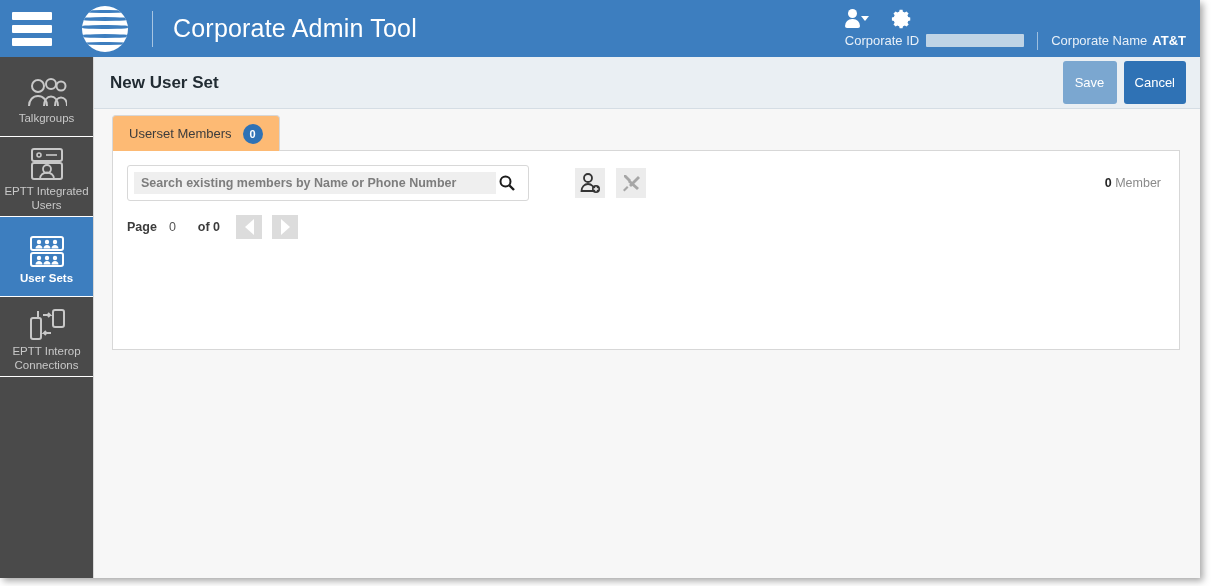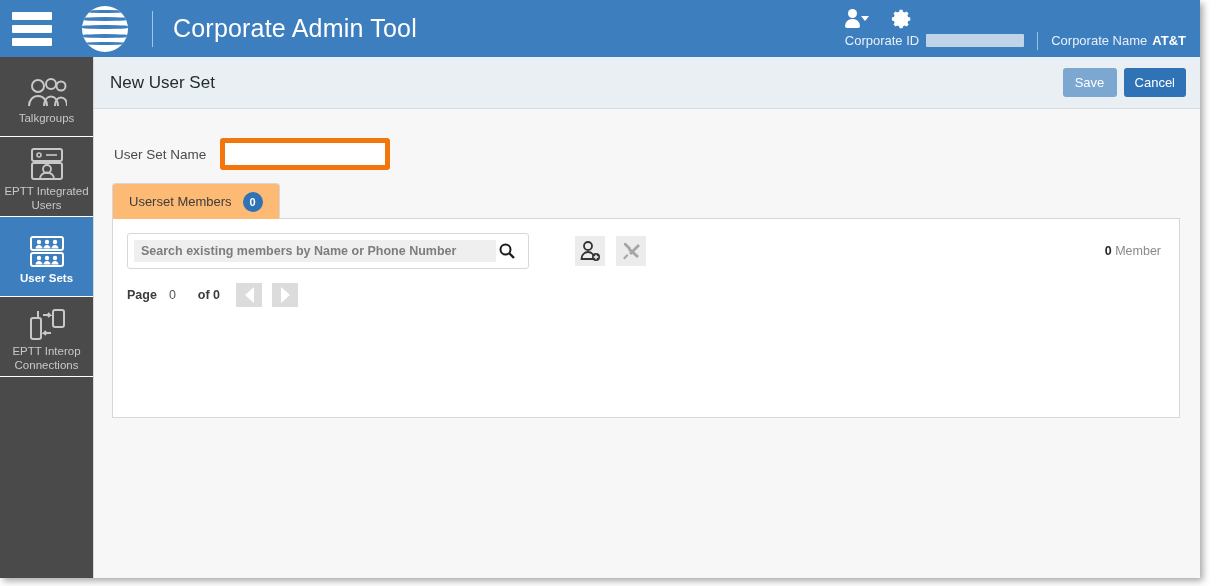--- a/index.html
+++ b/index.html
@@ -155,25 +155,25 @@
     overflow: hidden;
   }
   .pagehead {
     height: 52px;
     background: #eaeff3;
     border-bottom: 1px solid #d5dde4;
     display: flex; align-items: center;
     padding: 0 14px 0 16px;
   }
   .pagehead h1 {
-    font-size: 17px; font-weight: normal; color: #222c33;
+    font-size: 17px; font-weight: bold; color: #222c33;
   }
   .pagehead .spacer { flex: 1; }
   .btn {
-    height: 29px;
+    height: 43px;
     min-width: 54px;
     border-radius: 3px;
     border: none;
     color: #ffffff;
     font-size: 13px;
     font-family: "Liberation Sans", sans-serif;
     cursor: pointer;
     padding: 0 11px;
   }
   .btn-save { background: #7ba7d0; margin-right: 7px; }
@@ -428,26 +428,20 @@
 
     <div class="content">
 
       <div class="pagehead">
         <h1>New User Set</h1>
         <div class="spacer"></div>
         <button class="btn btn-save">Save</button>
         <button class="btn btn-cancel">Cancel</button>
       </div>
 
-      <div class="form-row">
-        <span class="form-label">User Set Name</span>
-        <div class="highlight-box">
-          <input type="text" placeholder="" style="">
-        </div>
-      </div>
 
       <div class="panel-wrap">
         <div class="tabstrip">
           <div class="tab">
             <span>Userset Members</span>
             <span class="badge">0</span>
           </div>
         </div>
 
         <div class="panel">

